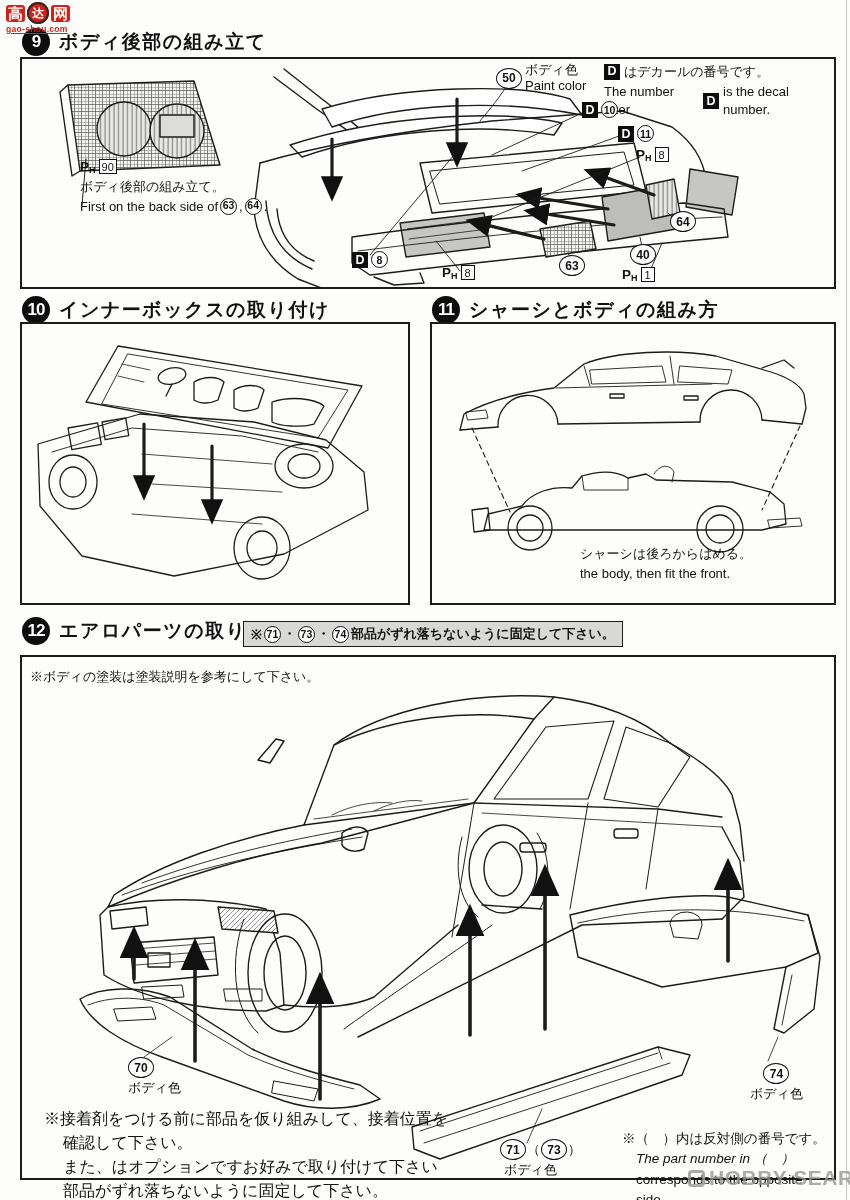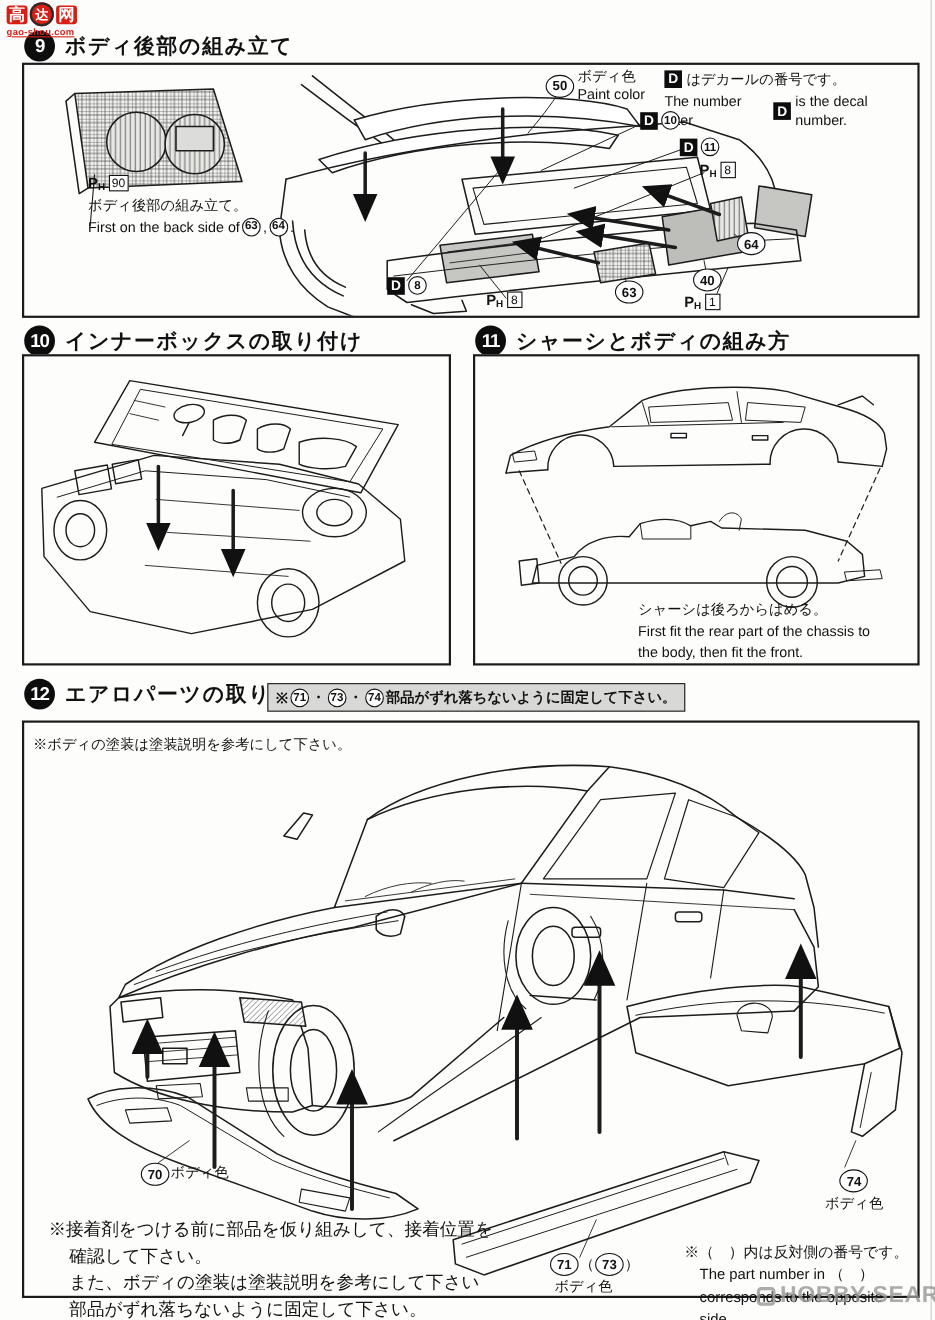--- a/index.html
+++ b/index.html
@@ -323,21 +323,20 @@
         </g>
 
         <g stroke-dasharray="5 4" stroke-width="1.1">
           <path d="M40,104 L78,188"></path>
           <path d="M368,102 L330,186"></path>
         </g>
       </g>
     </svg>
     <div class="note" style="left:148px; top:220px;">
       <div>シャーシは後ろからはめる。</div>
-      <div>First fit the rear part of the chassis to</div>
       <div>the body, then fit the front.</div>
     </div>
   </div>
 
   <div class="step-header" style="left:22px; top:617px;">
     <span class="step-circle">12</span>
     <span class="step-title">エアロパーツの取り付け</span>
   </div>
   <div class="graybox" style="position:absolute; left:243px; top:621px;">
     <span>※</span>
@@ -444,21 +443,21 @@
           <line x1="298" y1="442" x2="298" y2="322" marker-end="url(#ah12)"></line>
           <line x1="448" y1="378" x2="448" y2="254" marker-end="url(#ah12)"></line>
           <line x1="523" y1="372" x2="523" y2="214" marker-end="url(#ah12)"></line>
           <line x1="706" y1="304" x2="706" y2="208" marker-end="url(#ah12)"></line>
         </g>
       </g>
     </svg>
 
     <div class="note" style="left:8px; top:10px;">※ボディの塗装は塗装説明を参考にして下さい。</div>
 
-    <div class="lbl" style="left:106px; top:400px; flex-direction:row; gap:1px; align-items:flex-start;">
+    <div class="lbl" style="left:106px; top:400px; flex-direction:column; gap:1px; align-items:flex-start;">
       <span class="circ">70</span>
       <span>ボディ色</span>
     </div>
 
     <div class="lbl" style="left:478px; top:482px; flex-direction:column; gap:1px; align-items:flex-start;">
       <span style="display:inline-flex; align-items:center; gap:1px;">
         <span class="circ">71</span>
         <span>（</span>
         <span class="circ">73</span>
         <span>）</span>
@@ -467,27 +466,27 @@
     </div>
 
     <div class="lbl" style="left:728px; top:406px; flex-direction:column; gap:1px; align-items:center;">
       <span class="circ">74</span>
       <span>ボディ色</span>
     </div>
 
     <div class="note" style="left:22px; top:450px; width:400px; font-size:16px; padding-left:19px; text-indent:-19px;">
       <span>※接着剤をつける前に部品を仮り組みして、接着位置を</span><br>
       <span>確認して下さい。</span><br>
-      <span>また、ボディの塗装は塗装説明を参考にして下さい</span><br>
+      <span>また、はオプションですお好みで取り付けて下さい</span><br>
       <span>部品がずれ落ちないように固定して下さい。</span>
     </div>
 
     <div class="note" style="left:600px; top:472px; font-size:13.5px;">
       <div>※（　）内は反対側の番号です。</div>
-      <div style="padding-left:14px;">The part number in （　）</div>
+      <div style="padding-left:14px;font-style:italic;">The part number in （　）</div>
       <div style="padding-left:14px;">corresponds to the opposite side.</div>
     </div>
   </div>
 
   <div class="wm-hs">
     <span class="hs-logo"></span>
     <span>HOBBY SEARCH</span>
   </div>
 </div>
 

